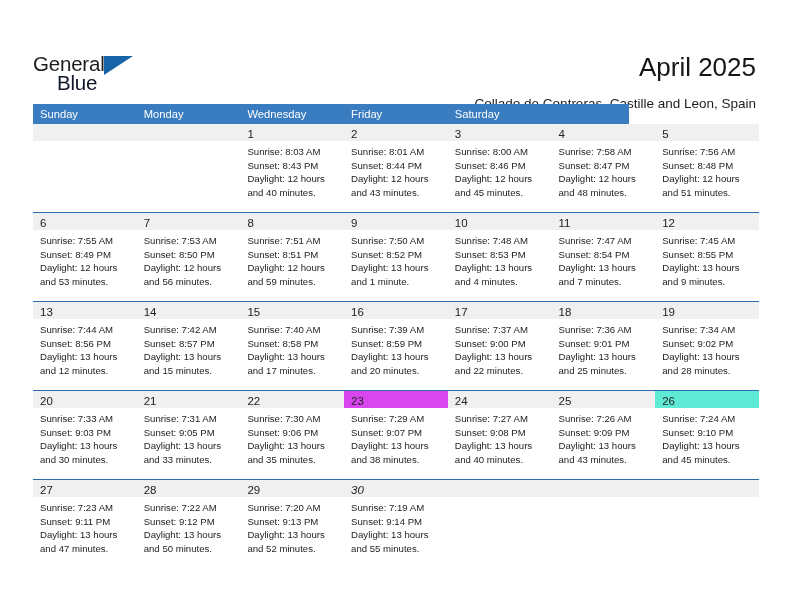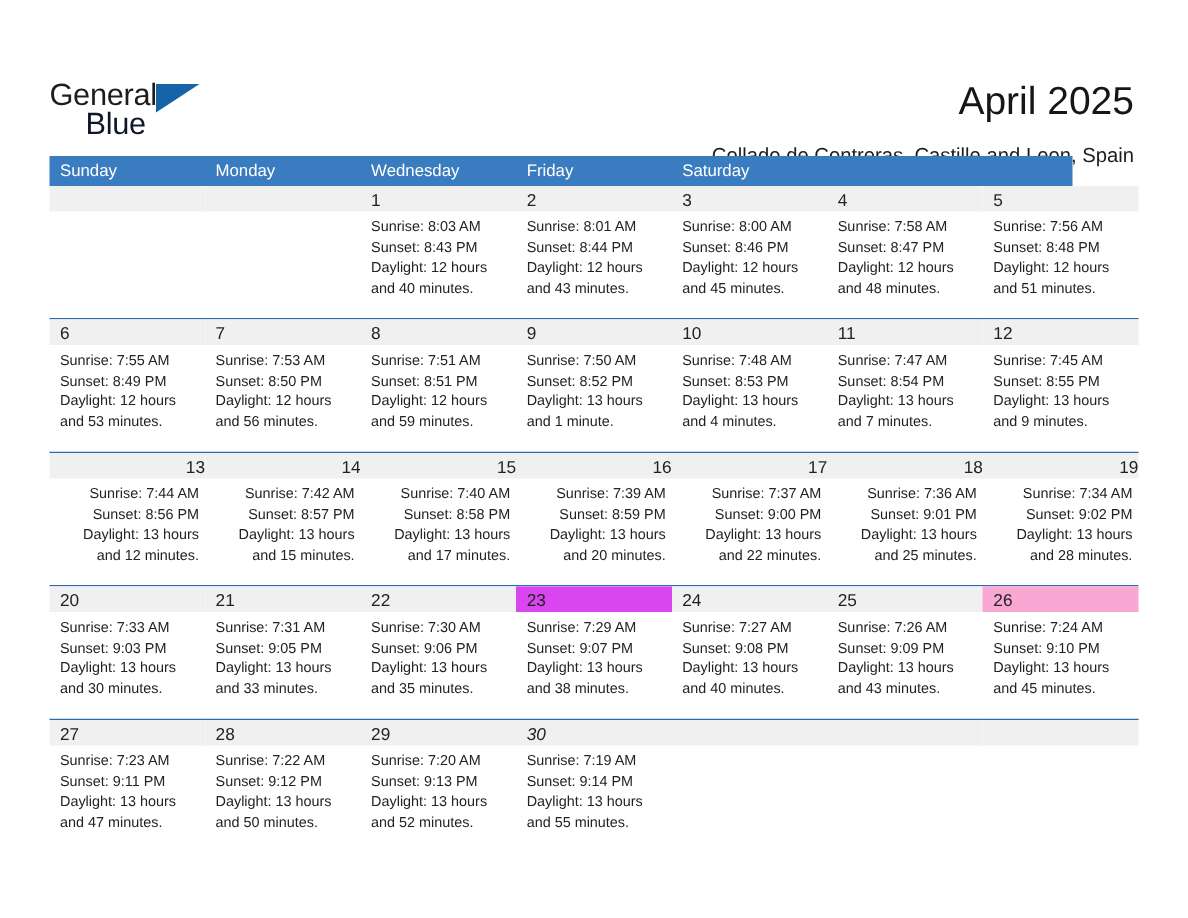--- a/index.html
+++ b/index.html
@@ -86,21 +86,21 @@
 
   
   .calendar {
     position: absolute;
     left: 33px;
     top: 104px;
     width: 726px;
   }
   .weekday-row {
     display: flex;
-    width: 682px;
+    width: 596px;
     height: 20px;
     background: #3a7cc0;
   }
   .weekday {
     flex: 0 0 103.71px;
     width: 103.71px;
     box-sizing: border-box;
     padding-left: 7px;
     color: #ffffff;
     font-size: 11.2px;
@@ -285,21 +285,21 @@
           <div class="day-cell">
             <div class="day-num-band" style="background: rgb(240, 240, 240);"><span class="day-num">12</span></div>
             <div class="day-body">
               <div class="day-line">Sunrise: 7:45 AM</div>
               <div class="day-line">Sunset: 8:55 PM</div>
               <div class="day-line">Daylight: 13 hours</div>
               <div class="day-line">and 9 minutes.</div>
             </div>
           </div>
         </div>
-        <div class="week-row" style="border-top-color: rgb(43, 108, 173); text-align: right;">
+        <div class="week-row" style="border-top-color: rgb(43, 108, 173);">
           <div class="day-cell">
             <div class="day-num-band" style="background: rgb(240, 240, 240);"><span class="day-num">13</span></div>
             <div class="day-body">
               <div class="day-line">Sunrise: 7:44 AM</div>
               <div class="day-line">Sunset: 8:56 PM</div>
               <div class="day-line">Daylight: 13 hours</div>
               <div class="day-line">and 12 minutes.</div>
             </div>
           </div>
           <div class="day-cell">
@@ -406,21 +406,21 @@
           <div class="day-cell">
             <div class="day-num-band" style="background: rgb(240, 240, 240);"><span class="day-num">25</span></div>
             <div class="day-body">
               <div class="day-line">Sunrise: 7:26 AM</div>
               <div class="day-line">Sunset: 9:09 PM</div>
               <div class="day-line">Daylight: 13 hours</div>
               <div class="day-line">and 43 minutes.</div>
             </div>
           </div>
           <div class="day-cell">
-            <div class="day-num-band" style="background: #f9a8d4;"><span class="day-num">26</span></div>
+            <div class="day-num-band" style="background: #5eead4;"><span class="day-num">26</span></div>
             <div class="day-body">
               <div class="day-line">Sunrise: 7:24 AM</div>
               <div class="day-line">Sunset: 9:10 PM</div>
               <div class="day-line">Daylight: 13 hours</div>
               <div class="day-line">and 45 minutes.</div>
             </div>
           </div>
         </div>
         <div class="week-row" style="border-top-color: rgb(43, 108, 173);">
           <div class="day-cell">

